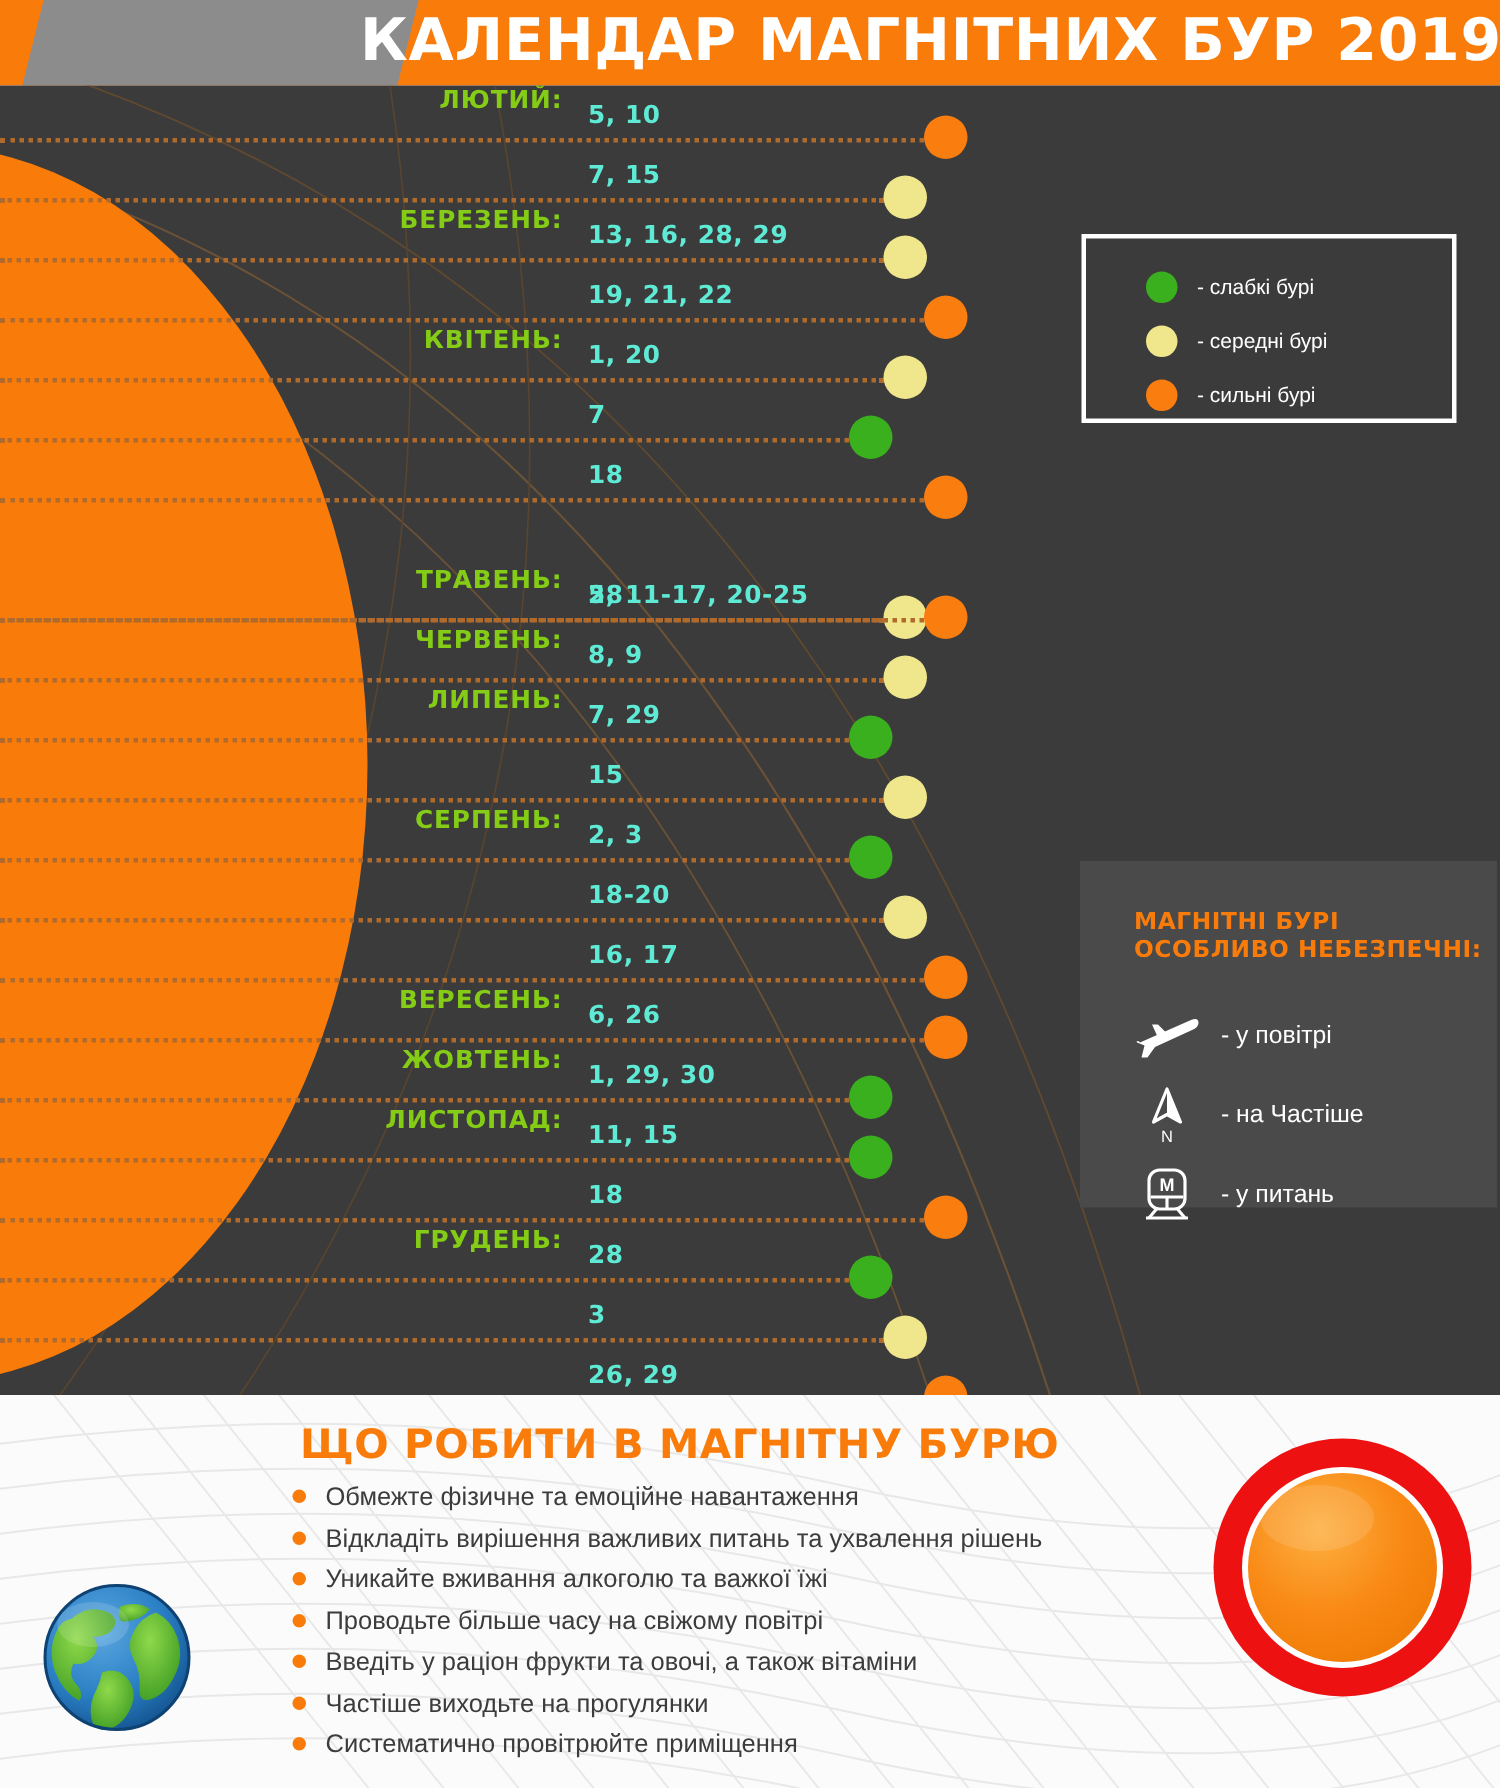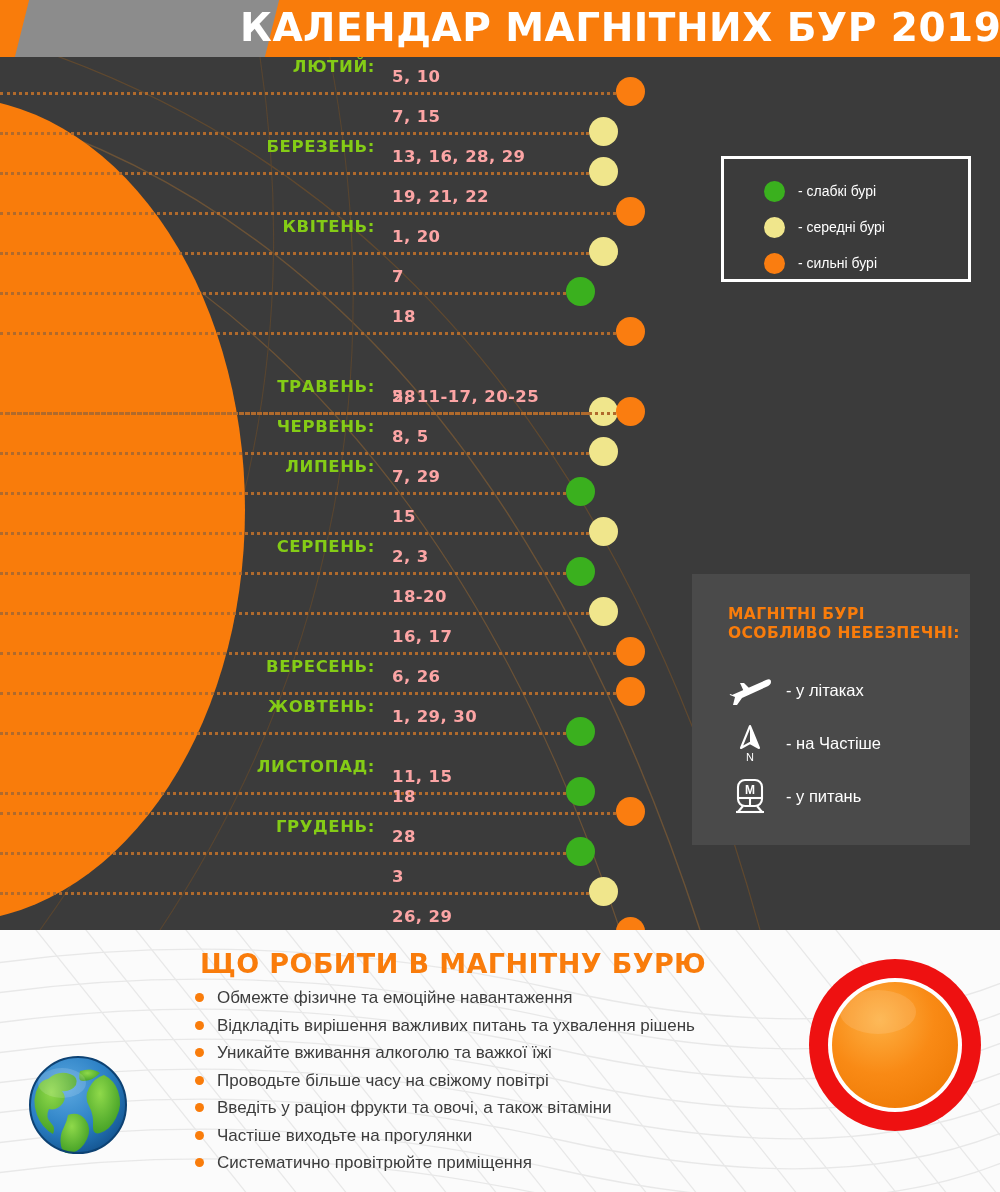--- a/index.html
+++ b/index.html
@@ -50,21 +50,21 @@
     border-top:3px dotted #b06a2c;
   }
   .month-label {
     position:absolute; right:625px; top:0px;
     color:#84cc16; font-size:16.5px; font-weight:bold; letter-spacing:0.6px;
     white-space:nowrap;
     font-family:"DejaVu Sans","Liberation Sans",sans-serif;
   }
   .days-label {
     position:absolute; left:392px; top:10px;
-    color:#fca5a5; font-size:16.5px; font-weight:bold; letter-spacing:0.4px;
+    color:#5eead4; font-size:16.5px; font-weight:bold; letter-spacing:0.4px;
     white-space:nowrap;
     font-family:"DejaVu Sans","Liberation Sans",sans-serif;
   }
   .dot {
     position:absolute; top:20px; width:29px; height:29px; border-radius:50%;
   }
 
   
   #legend-box {
     position:absolute; left:721px; top:99px; width:250px; height:126px;
@@ -74,21 +74,21 @@
   .legend-dot {
     position:absolute; left:0; top:2px; width:21px; height:21px; border-radius:50%;
   }
   .legend-text {
     position:absolute; left:34px; top:0px; color:#ffffff;
     font-size:14px; line-height:24px; white-space:nowrap;
   }
 
   
   #danger-panel {
-    position:absolute; left:692px; top:517px; width:278px; height:271px;
+    position:absolute; left:720px; top:517px; width:278px; height:231px;
     background:#4a4a4a;
   }
   #danger-title {
     position:absolute; left:36px; top:31px;
     color:#f97c0b; font-size:15.5px; font-weight:bold; line-height:19px;
     letter-spacing:0.4px;
     font-family:"DejaVu Sans","Liberation Sans",sans-serif;
   }
   .danger-row { position:absolute; left:36px; height:44px; }
   .danger-icon {
@@ -189,21 +189,21 @@
         <div class="dot" style="left: 589px; background: rgb(240, 230, 140);"></div>
       </div>
       <div class="row" style="top: 320px;">
         <div class="row-line" style="width: 616px; border-top-color: rgb(176, 106, 44);"></div>
         <div class="days-label">28</div>
         <div class="dot" style="left: 616px; background: rgb(250, 125, 16);"></div>
       </div>
       <div class="row" style="top: 360px;">
         <div class="row-line" style="width: 589px; border-top-color: rgb(176, 106, 44);"></div>
         <div class="month-label">ЧЕРВЕНЬ:</div>
-        <div class="days-label">8, 5</div>
+        <div class="days-label">8, 9</div>
         <div class="dot" style="left: 589px; background: rgb(240, 230, 140);"></div>
       </div>
       <div class="row" style="top: 400px;">
         <div class="row-line" style="width: 566px; border-top-color: rgb(176, 106, 44);"></div>
         <div class="month-label">ЛИПЕНЬ:</div>
         <div class="days-label">7, 29</div>
         <div class="dot" style="left: 566px; background: rgb(58, 176, 30);"></div>
       </div>
       <div class="row" style="top: 440px;">
         <div class="row-line" style="width: 589px; border-top-color: rgb(176, 106, 44);"></div>
@@ -231,21 +231,21 @@
         <div class="month-label">ВЕРЕСЕНЬ:</div>
         <div class="days-label">6, 26</div>
         <div class="dot" style="left: 616px; background: rgb(250, 125, 16);"></div>
       </div>
       <div class="row" style="top: 640px;">
         <div class="row-line" style="width: 566px; border-top-color: rgb(176, 106, 44);"></div>
         <div class="month-label">ЖОВТЕНЬ:</div>
         <div class="days-label">1, 29, 30</div>
         <div class="dot" style="left: 566px; background: rgb(58, 176, 30);"></div>
       </div>
-      <div class="row" style="top: 680px; margin-top: 20px;">
+      <div class="row" style="top: 680px;">
         <div class="row-line" style="width: 566px; border-top-color: rgb(176, 106, 44);"></div>
         <div class="month-label">ЛИСТОПАД:</div>
         <div class="days-label">11, 15</div>
         <div class="dot" style="left: 566px; background: rgb(58, 176, 30);"></div>
       </div>
       <div class="row" style="top: 720px;">
         <div class="row-line" style="width: 616px; border-top-color: rgb(176, 106, 44);"></div>
         <div class="days-label">18</div>
         <div class="dot" style="left: 616px; background: rgb(250, 125, 16);"></div>
       </div>
@@ -289,21 +289,21 @@
       <div>ОСОБЛИВО НЕБЕЗПЕЧНІ:</div>
     </div>
     <div id="danger-rows">
         <div class="danger-row" style="top: 94px;">
           <div class="danger-icon"><svg viewBox="0 0 44 44">
               <g fill="#ffffff">
                 <path d="M4 27 L38 12 q5 -2 5 2 q0 3 -5 5 L14 30 L9 37 L5 37 L7 29 L2 27 q-1 -1 1 -1z"></path>
                 <path d="M17 26 L12 15 L16 15 L24 23z"></path>
               </g>
             </svg></div>
-          <div class="danger-text">- у літаках</div>
+          <div class="danger-text">- у повітрі</div>
         </div>
         <div class="danger-row" style="top: 147px;">
           <div class="danger-icon"><svg viewBox="0 0 44 44">
               <g fill="none" stroke="#ffffff" stroke-width="2.1" stroke-linejoin="round">
                 <path d="M22 5 L31 27 L22 22 L13 27 Z"></path>
               </g>
               <path d="M22 5 L31 27 L22 22 Z" fill="#ffffff"></path>
               <text x="22" y="40" fill="#ffffff" font-size="11" font-family="Liberation Sans, sans-serif" text-anchor="middle">N</text>
             </svg></div>
           <div class="danger-text">- на Частіше</div>

